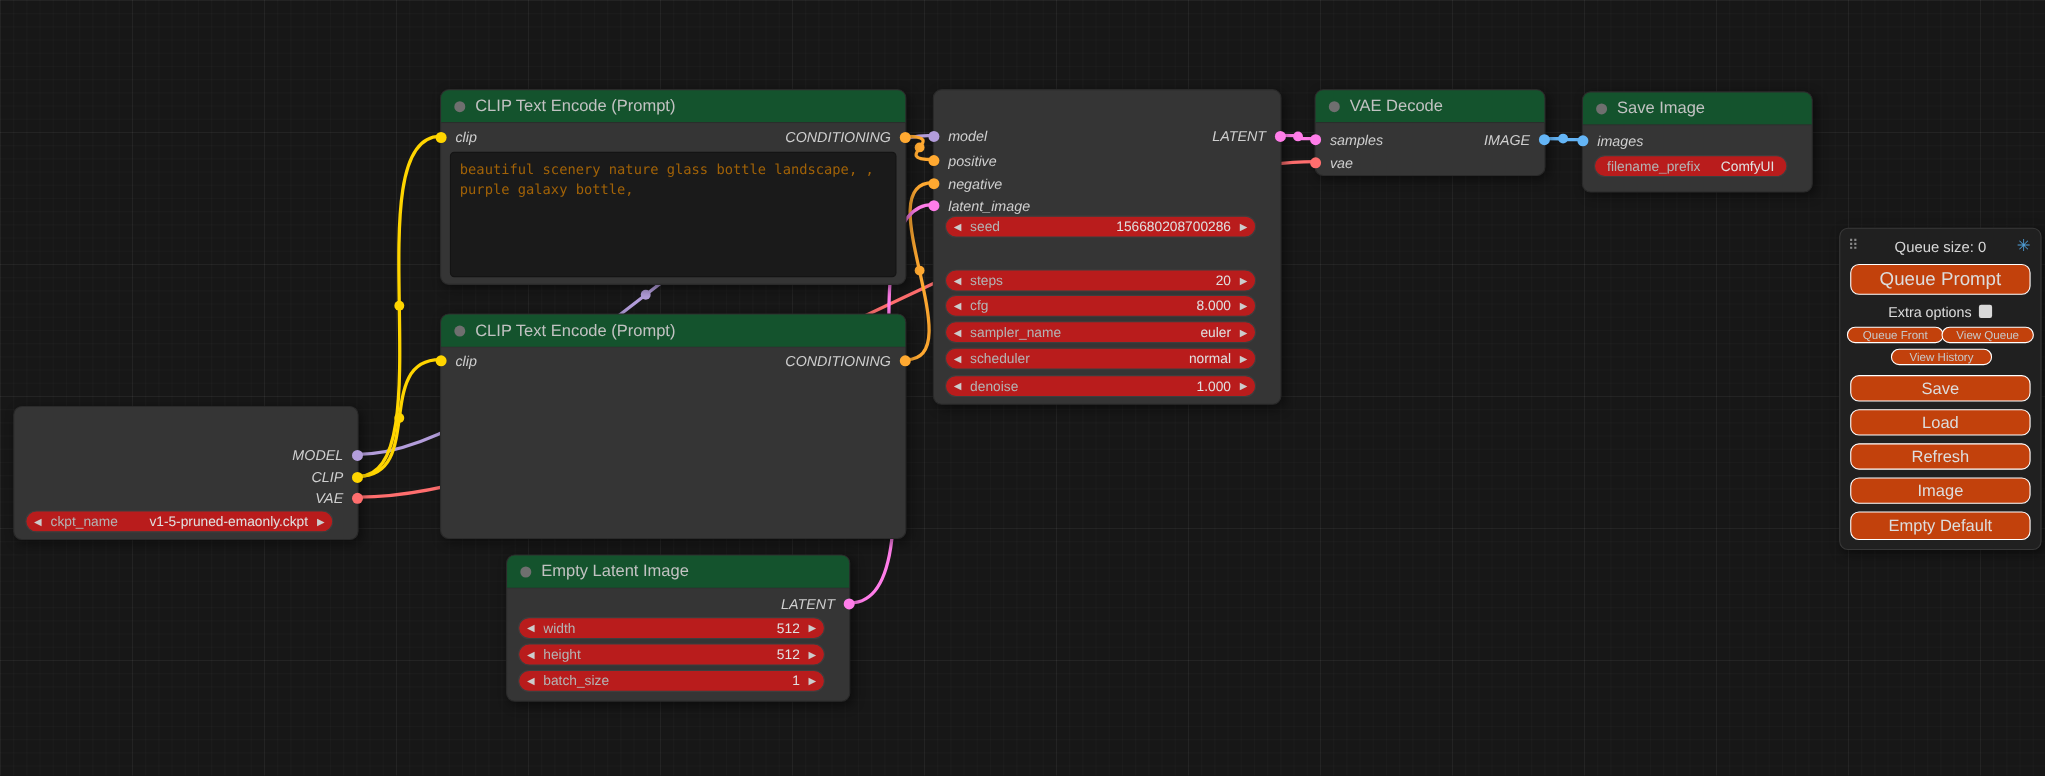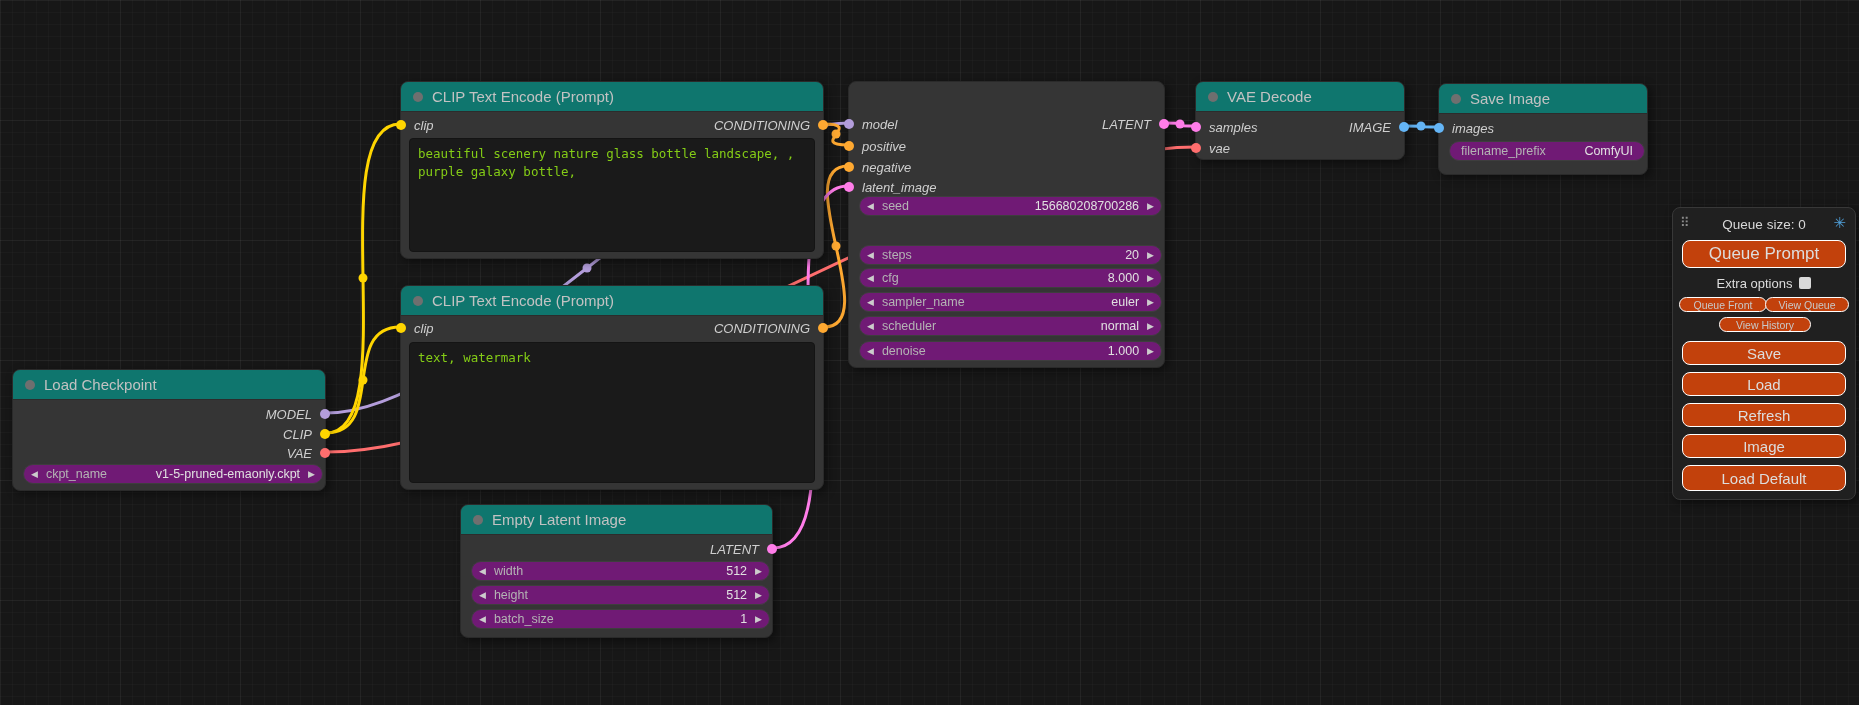--- a/index.html
+++ b/index.html
@@ -18,51 +18,51 @@
   .wires { position:absolute; left:0; top:0; z-index:1; }
   .wires path { fill:none; stroke-width:3; }
 
   .node {
     position:absolute; z-index:2;
     background:#353535; border:1px solid #2a2a2a; border-radius:8px;
     box-shadow:3px 3px 10px rgba(0,0,0,0.45);
   }
   .node-title {
     position:absolute; left:0; top:0; right:0; height:30px;
-    background:#0f766e; border-radius:7px 7px 0 0; border-bottom:1px solid #2c2c2c;
+    background:#14532d; border-radius:7px 7px 0 0; border-bottom:1px solid #2c2c2c;
     display:flex; align-items:center; gap:9px; padding:0 12px;text-align:center;
   }
   .title-dot { width:10px; height:10px; border-radius:50%; background:#6f6f6f; flex:none; }
   .title-text { font-size:15px; color:#c2c2c2; white-space:nowrap; }
 
   .slot-row { position:absolute; left:0; right:0; height:20px; }
   .slot-dot { position:absolute; top:50%; transform:translateY(-50%); width:10px; height:10px; border-radius:50%; }
   .slot-dot.in  { left:-5px; }
   .slot-dot.out { right:-5px; }
   .slot-label { position:absolute; top:50%; transform:translateY(-50%); font-size:13px; color:#cfcfcf; white-space:nowrap;font-style:italic; }
   .slot-label.in  { left:13px; }
   .slot-label.out { right:13px; }
 
   .widget {
-    position:absolute; left:10px; right:2px; height:20px;
-    background:#701a75; border:1px solid #3e3e3e; border-radius:10px;
+    position:absolute; left:10px; right:22px; height:20px;
+    background:#b91c1c; border:1px solid #3e3e3e; border-radius:10px;
     display:flex; align-items:center; padding:0 7px; cursor:pointer;
   }
   .widget .arrow { font-size:9px; color:#cccccc; flex:none; line-height:1; }
   .widget .w-label { flex:1; margin:0 8px; font-size:12.5px; color:#b4b4b4; white-space:nowrap; overflow:hidden; }
   .widget .w-value { margin:0 8px; font-size:12.5px; color:#e0e0e0; white-space:nowrap; }
   .widget.no-arrows .w-label { margin-left:4px; }
   .widget.no-arrows .w-value { margin-right:4px; }
   .toggle-dot { width:11px; height:11px; border-radius:50%; background:var(--c-toggle_dot); flex:none; margin-left:2px; }
 
   .textarea {
     position:absolute; left:8px; right:8px;
     background:#1a1a1a; border:1px solid #141414; border-radius:4px;
     padding:6px 8px; font-family:"DejaVu Sans Mono", monospace;
-    font-size:12.5px; line-height:1.45; color:#84cc16; white-space:pre-wrap; overflow:hidden;
+    font-size:12.5px; line-height:1.45; color:#a16207; white-space:pre-wrap; overflow:hidden;
     cursor:text;
   }
 
   .queue-panel {
     position:absolute; left:1672px; top:207px; width:184px; height:293px; z-index:5;
     background:#202020; border:1px solid #383838; border-radius:8px;
     box-shadow:3px 3px 10px rgba(0,0,0,0.5);
   }
   .qp-abs { position:absolute; }
   .drag-handle { left:7px; top:7px; color:#8a8a8a; font-size:13px; cursor:grab; }
@@ -100,24 +100,20 @@
   <circle cx="363" cy="278" r="4.5" style="fill:var(--c-clip)"></circle>
   <circle cx="363" cy="380" r="4.5" style="fill:var(--c-clip)"></circle>
   <circle cx="836" cy="134" r="4.5" style="fill:var(--c-conditioning)"></circle>
   <circle cx="836" cy="246" r="4.5" style="fill:var(--c-conditioning)"></circle>
   <circle cx="810" cy="367" r="4.5" style="fill:var(--c-latent)"></circle>
   <circle cx="1180" cy="124" r="4.5" style="fill:var(--c-latent)"></circle>
   <circle cx="1421" cy="126" r="4.5" style="fill:var(--c-image)"></circle>
 </svg>
 
 <div class="node" style="left:12px;top:369px;width:314px;height:122px">
-  <div class="node-title">
-    <span class="title-dot"></span>
-    <span class="title-text">Load Checkpoint</span>
-  </div>
   <div class="slot-row" style="top:34px">
     <span class="slot-label out">MODEL</span>
     <span class="slot-dot out" style="background:var(--c-model)"></span>
   </div>
   <div class="slot-row" style="top:54px">
     <span class="slot-label out">CLIP</span>
     <span class="slot-dot out" style="background:var(--c-clip)"></span>
   </div>
   <div class="slot-row" style="top:73px">
     <span class="slot-label out">VAE</span>
@@ -149,21 +145,20 @@
   <div class="node-title">
     <span class="title-dot"></span>
     <span class="title-text">CLIP Text Encode (Prompt)</span>
   </div>
   <div class="slot-row" style="top:32px">
     <span class="slot-dot in" style="background:var(--c-clip)"></span>
     <span class="slot-label in">clip</span>
     <span class="slot-label out">CONDITIONING</span>
     <span class="slot-dot out" style="background:var(--c-conditioning)"></span>
   </div>
-  <div class="textarea" style="top:56px;height:141px">text, watermark</div>
 </div>
 
 <div class="node" style="left:460px;top:504px;width:313px;height:134px">
   <div class="node-title">
     <span class="title-dot"></span>
     <span class="title-text">Empty Latent Image</span>
   </div>
   <div class="slot-row" style="top:34px">
     <span class="slot-label out">LATENT</span>
     <span class="slot-dot out" style="background:var(--c-latent)"></span>
@@ -290,14 +285,14 @@
   </div>
 
   <div class="qp-abs qbtn pill pill-qf">Queue Front</div>
   <div class="qp-abs qbtn pill pill-vq">View Queue</div>
   <div class="qp-abs qbtn pill pill-vh">View History</div>
 
   <div class="qp-abs qbtn big b-save">Save</div>
   <div class="qp-abs qbtn big b-load">Load</div>
   <div class="qp-abs qbtn big b-refresh">Refresh</div>
   <div class="qp-abs qbtn big b-clear">Image</div>
-  <div class="qp-abs qbtn big b-default">Load Default</div>
+  <div class="qp-abs qbtn big b-default">Empty Default</div>
 </div>
 
 </body></html>

